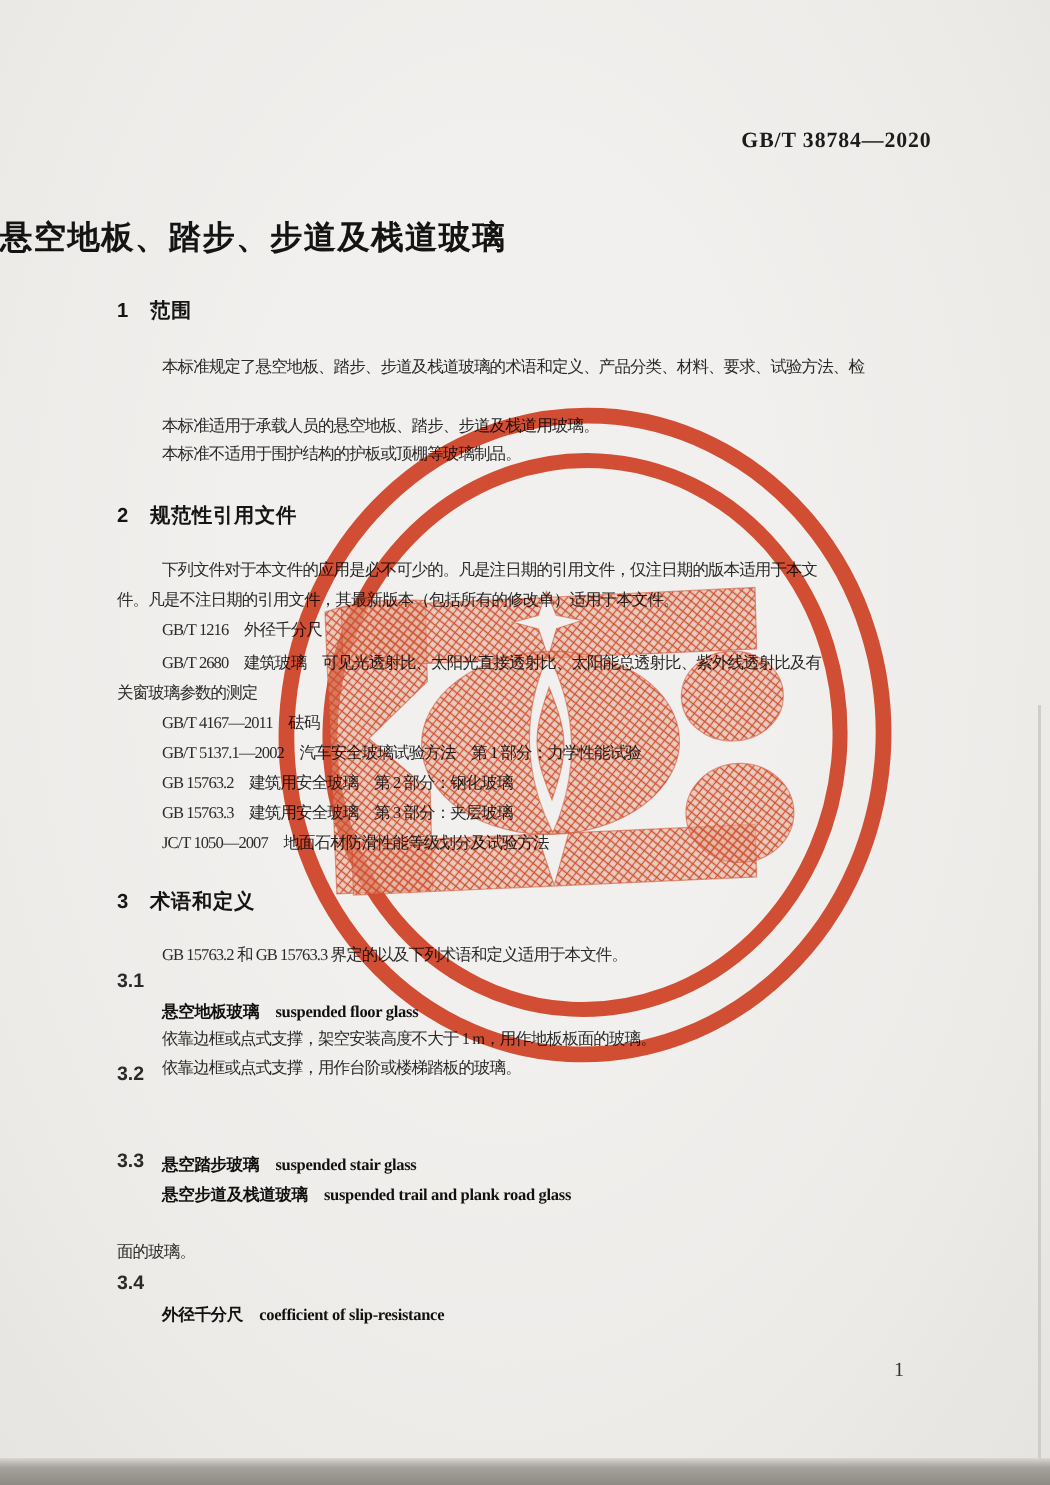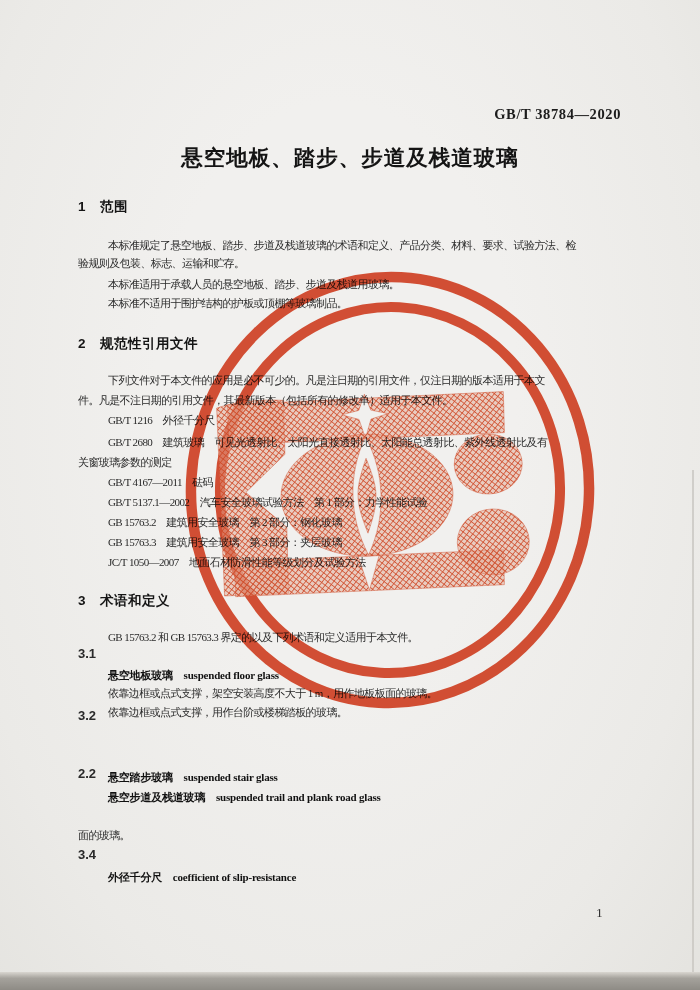--- a/index.html
+++ b/index.html
@@ -6,41 +6,40 @@
   .page{
     position:relative;width:700px;height:990px;overflow:hidden;
     background:radial-gradient(ellipse at 48% 40%, #f1f0ee 35%, #ebeae7 75%, #e4e3df 100%);
     font-family:"Liberation Serif","DejaVu Serif",serif;color:#2b2b2b;
   }
   .ln{position:absolute;left:78px;white-space:nowrap;font-size:11px;line-height:17px;letter-spacing:-0.6px;color:#2a2a2a;font-family:Liberation Serif, serif;}
   .ind{left:108px;}
   .h{font-family:"Liberation Sans","DejaVu Sans",sans-serif;font-weight:bold;font-size:13.5px;letter-spacing:0.5px;color:#151515;}
   .n{font-family:"Liberation Sans","DejaVu Sans",sans-serif;font-weight:bold;font-size:13px;letter-spacing:0;}
   .t{font-weight:bold;color:#111;letter-spacing:-0.2px;}
-  .std-code{position:absolute;top:86px;right:79px;font-size:14.5px;font-weight:bold;letter-spacing:0.6px;color:#1c1c1c;margin-top:20px;}
-  .title{position:absolute;top:143px;left:0;width:700px;margin:0;text-align:center;
+  .std-code{position:absolute;top:86px;right:79px;font-size:14.5px;font-weight:bold;letter-spacing:0.6px;color:#1c1c1c;}
+  .title{position:absolute;top:143px;left:0;width:700px;margin:0;text-align:left;
     font-family:"Liberation Sans","DejaVu Sans",sans-serif;font-size:21.5px;font-weight:bold;
     letter-spacing:1px;color:#141414;}
   .page-number{position:absolute;top:905px;left:596px;font-size:13.5px;color:#333;}
   .seal{position:absolute;top:0;left:0;width:700px;height:990px;mix-blend-mode:multiply;pointer-events:none;}
   .scan-right-edge{position:absolute;top:470px;left:692px;width:2px;height:520px;background:#c9c7c2;opacity:0.8;}
   .scan-bottom-edge{position:absolute;left:0;top:972px;width:700px;height:18px;
     background:linear-gradient(#d9d6d0 0%, #a5a29c 35%, #8e8b85 100%);}
 </style>
 </head>
 <body>
 
 <div class="page">
 
   <div class="std-code">GB/T 38784—2020</div>
   <h1 class="title">悬空地板、踏步、步道及栈道玻璃</h1>
 
   <div class="ln h" style="top:198px">1　范围</div>
   <div class="ln ind" style="top:237px">本标准规定了悬空地板、踏步、步道及栈道玻璃的术语和定义、产品分类、材料、要求、试验方法、检</div>
-  <div class="ln" style="top:255px">验规则及包装、标志、运输和贮存。</div>
   <div class="ln ind" style="top:276px">本标准适用于承载人员的悬空地板、踏步、步道及栈道用玻璃。</div>
   <div class="ln ind" style="top:295px">本标准不适用于围护结构的护板或顶棚等玻璃制品。</div>
 
   <div class="ln h" style="top:335px">2　规范性引用文件</div>
   <div class="ln ind" style="top:372px">下列文件对于本文件的应用是必不可少的。凡是注日期的引用文件，仅注日期的版本适用于本文</div>
   <div class="ln" style="top:392px">件。凡是不注日期的引用文件，其最新版本（包括所有的修改单）适用于本文件。</div>
   <div class="ln ind" style="top:412px">GB/T 1216　外径千分尺</div>
   <div class="ln ind" style="top:434px">GB/T 2680　建筑玻璃　可见光透射比、太阳光直接透射比、太阳能总透射比、紫外线透射比及有</div>
   <div class="ln" style="top:454px">关窗玻璃参数的测定</div>
   <div class="ln ind" style="top:474px">GB/T 4167—2011　砝码</div>
@@ -53,21 +52,21 @@
   <div class="ln ind" style="top:629px">GB 15763.2 和 GB 15763.3 界定的以及下列术语和定义适用于本文件。</div>
 
   <div class="ln n" style="top:645px">3.1</div>
   <div class="ln ind t" style="top:667px">悬空地板玻璃　suspended floor glass</div>
   <div class="ln ind" style="top:685px">依靠边框或点式支撑，架空安装高度不大于 1 m，用作地板板面的玻璃。</div>
 
   <div class="ln n" style="top:707px">3.2</div>
   <div class="ln ind t" style="top:769px">悬空踏步玻璃　suspended stair glass</div>
   <div class="ln ind" style="top:704px">依靠边框或点式支撑，用作台阶或楼梯踏板的玻璃。</div>
 
-  <div class="ln n" style="top:765px">2.2</div>
+  <div class="ln n" style="top:765px">3.3</div>
   <div class="ln ind t" style="top:789px">悬空步道及栈道玻璃　suspended trail and plank road glass</div>
   <div class="ln" style="top:827px">面的玻璃。</div>
 
   <div class="ln n" style="top:846px">3.4</div>
   <div class="ln ind t" style="top:869px">外径千分尺　coefficient of slip-resistance</div>
 
   <div class="page-number">1</div>
 
   <svg class="seal" viewBox="0 0 700 990" aria-hidden="true">
     <defs>

